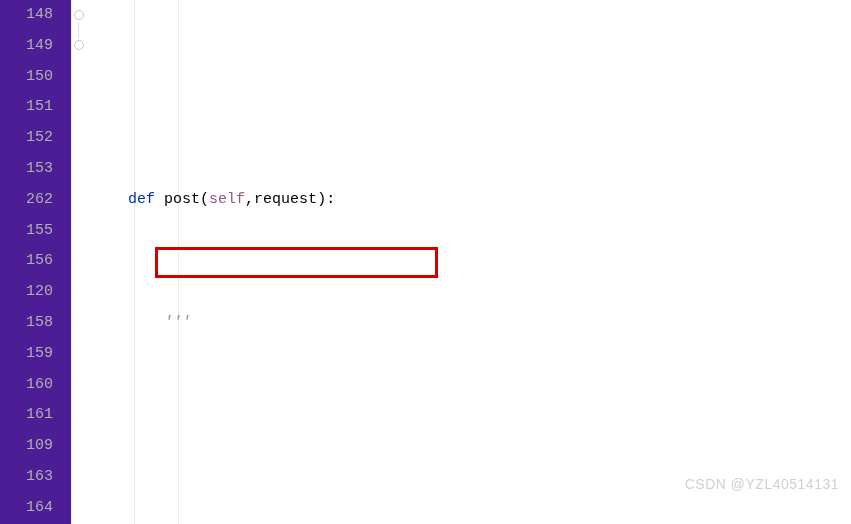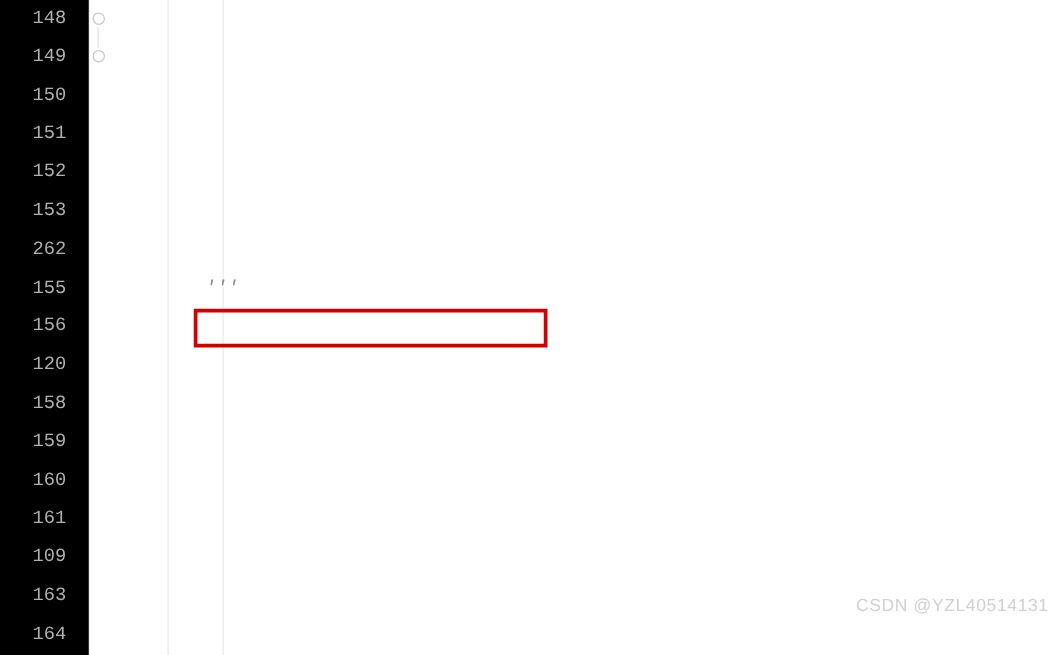--- a/index.html
+++ b/index.html
@@ -16,21 +16,21 @@
       width: 851px;
       height: 524px;
       overflow: hidden;
     }
     .editor {
       display: flex;
       height: 100%;
     }
     .gutter {
       width: 72px;
-      background: #000000;
+      background: #4c1d95;
       color: #b0b0b0;
       text-align: right;
       padding-right: 18px;
       user-select: none;
       border-right: 1px solid #f0f0f0;
     }
     .gutter-line {
       height: 30.8px;
       line-height: 30.8px;
     }
@@ -120,20 +120,21 @@
     <div class="fold-circle" style="top:10px;"></div>
     <div class="fold-line" style="top:22px; height:16px;"></div>
     <div class="fold-circle" style="top:40px;"></div>
   </div>
 
   <div class="code">
     <div class="indent-guide ig1"></div>
     <div class="indent-guide ig2"></div>
 
     
+    <div class="code-line">    <span class="kw">def</span> <span class="fn">post</span><span class="punc">(</span><span class="self">self</span><span class="punc">,</span><span class="param">request</span><span class="punc">):</span></div>
     
     <div class="code-line">        <span class="docstr">'''</span></div>
     
     
     
     
     
     
     
     

